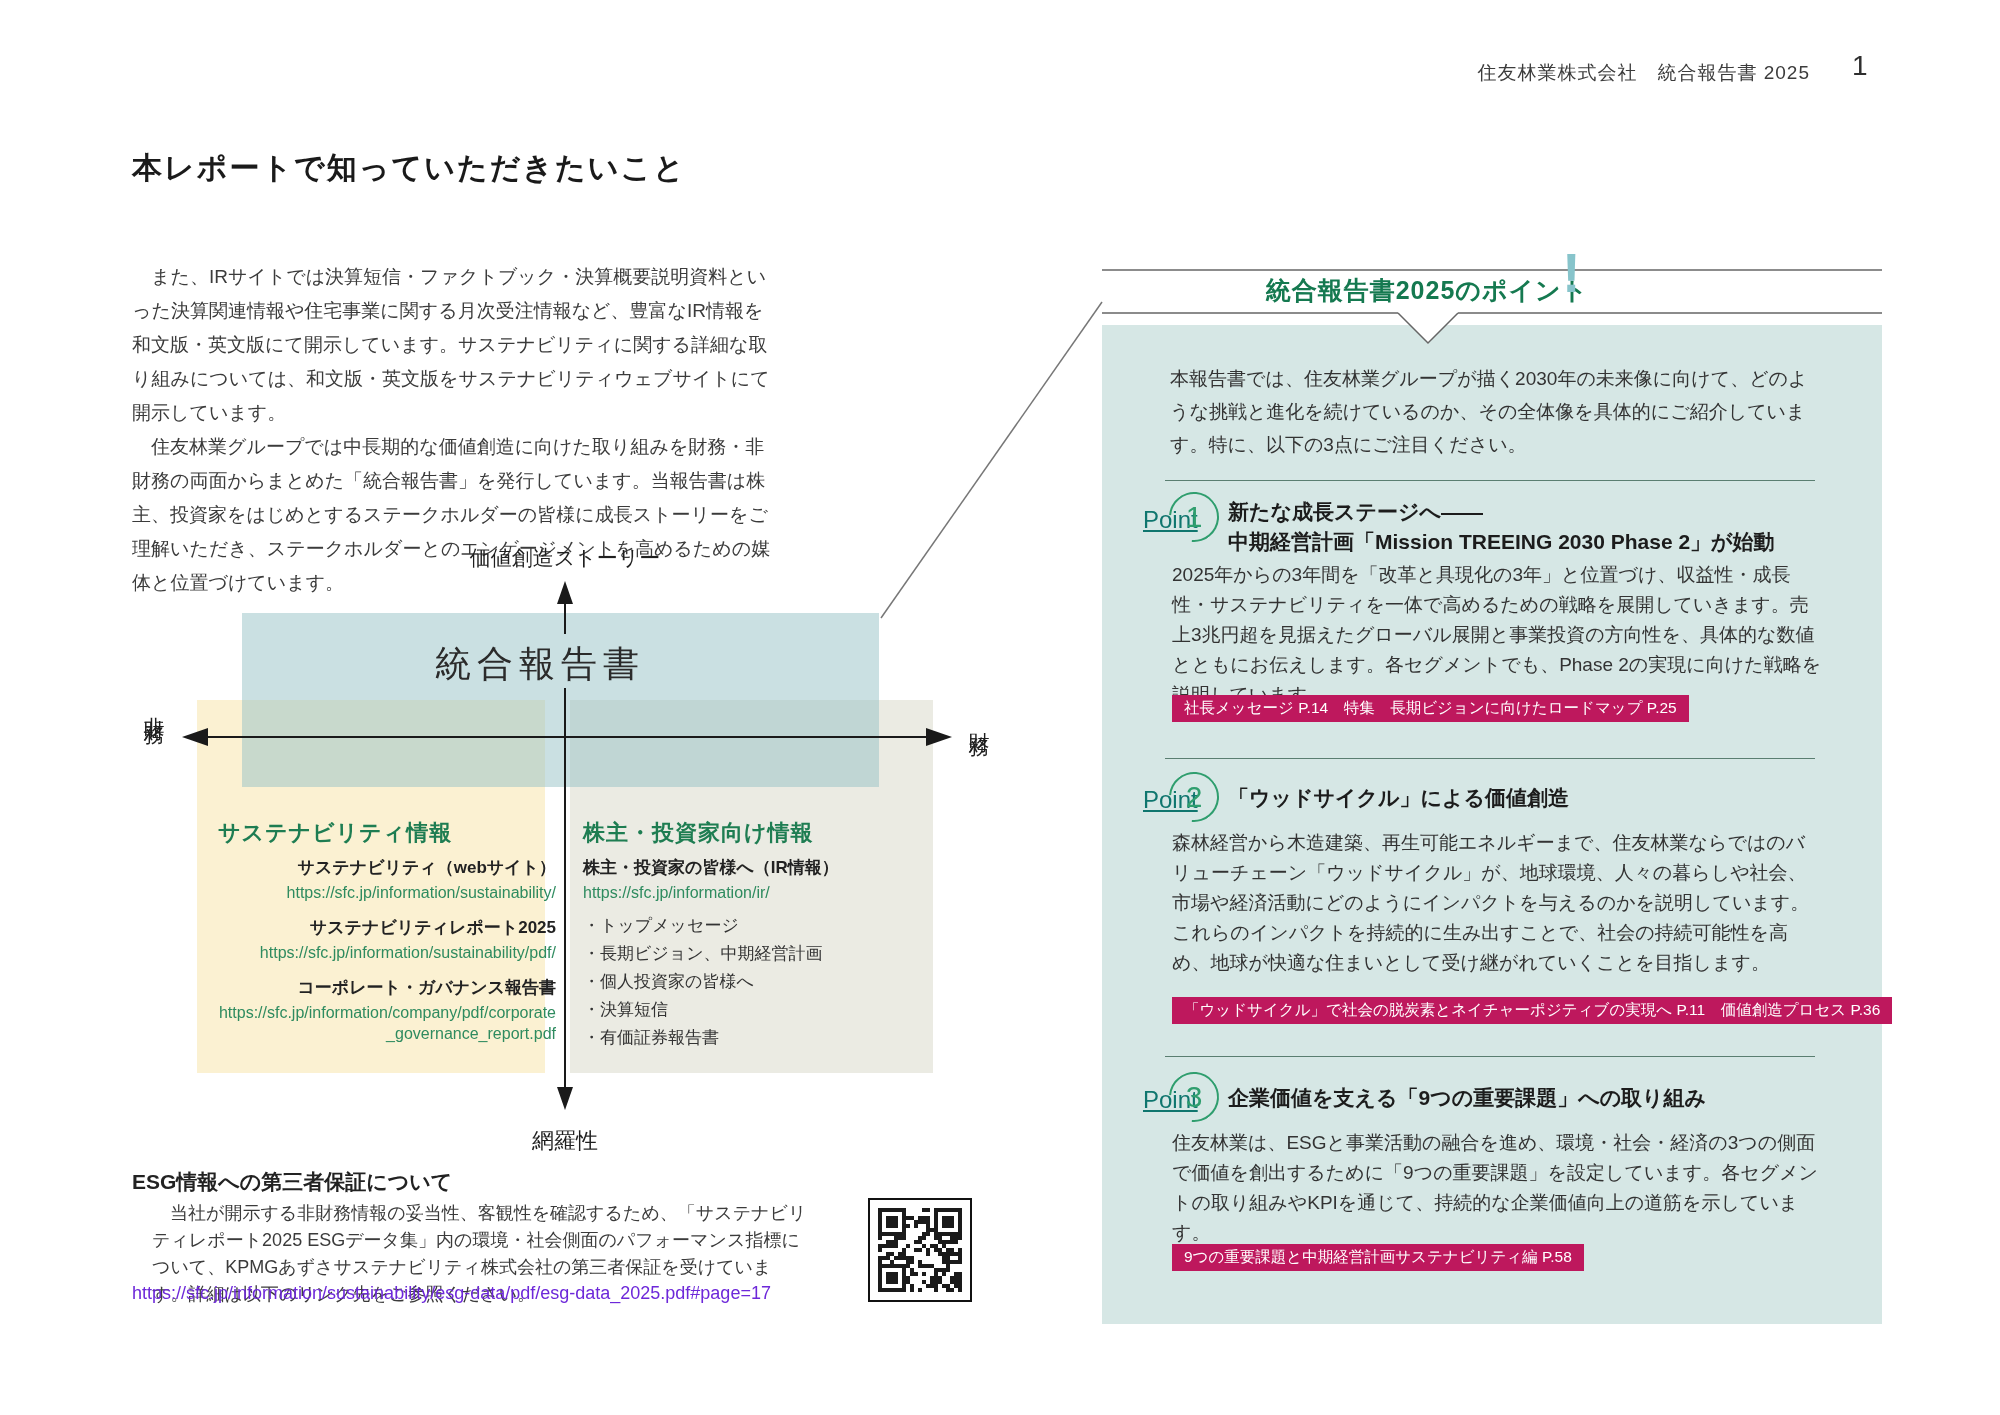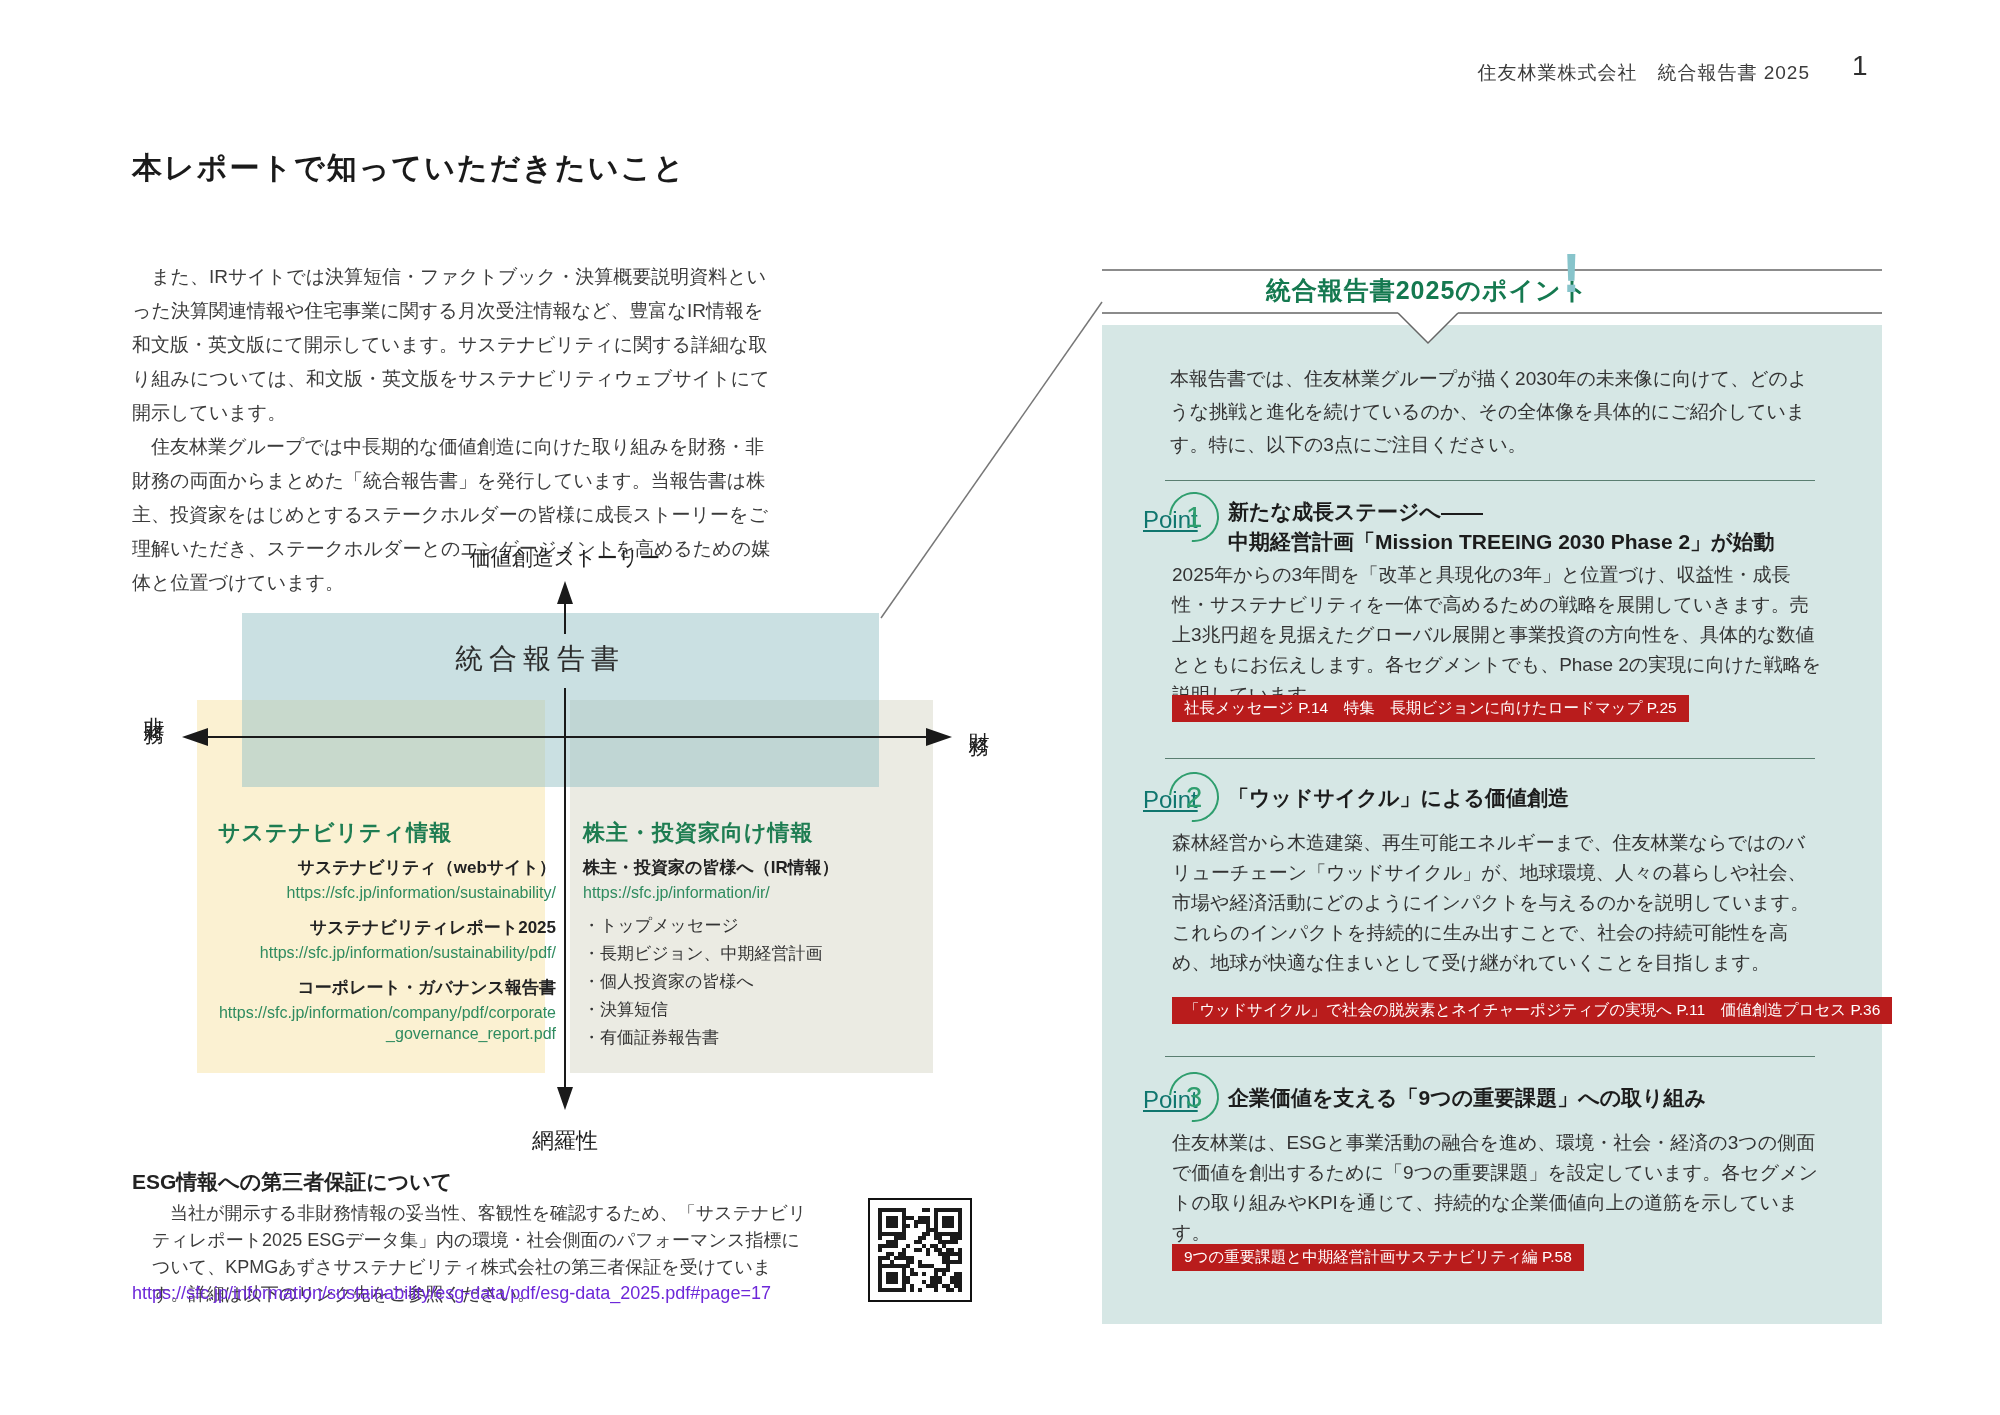--- a/index.html
+++ b/index.html
@@ -11,21 +11,21 @@
   .hdr-right{top:60px;left:1380px;width:430px;text-align:right;font-size:19px;color:#3c3c3c;letter-spacing:1px;}
   .hdr-page{top:50px;left:1852px;font-size:28px;color:#2e2e2e;}
   .page-title{top:148px;left:132px;font-size:30px;font-weight:bold;color:#1a1a1a;letter-spacing:2px;}
   
   .intro{top:260px;left:132px;width:642px;font-size:19px;line-height:34px;color:#3b3b3b;}
   .intro p{margin:0;text-indent:1em;}
   
   .box-yellow{left:197px;top:700px;width:348px;height:373px;background:#fbf1d2;}
   .box-gray{left:570px;top:700px;width:363px;height:373px;background:#ebebe3;}
   .box-teal{left:242px;top:613px;width:637px;height:174px;background:rgba(150,193,197,0.50);}
-  .lbl-center{left:242px;top:640px;width:596px;text-align:center;font-size:28px;color:#2b2b2b;letter-spacing:6px;}
+  .lbl-center{left:242px;top:640px;width:596px;text-align:center;font-size:36px;color:#2b2b2b;letter-spacing:6px;}
   .lbl-top{left:365px;top:544px;width:400px;text-align:center;font-size:21px;color:#1f1f1f;}
   .lbl-bottom{left:365px;top:1126px;width:400px;text-align:center;font-size:22px;color:#1f1f1f;}
   .lbl-left{left:140px;top:700px;font-size:21px;color:#1f1f1f;writing-mode:vertical-rl;letter-spacing:4px;}
   .lbl-right{left:965px;top:716px;font-size:21px;color:#1f1f1f;writing-mode:vertical-rl;letter-spacing:4px;}
   .sus-title{left:218px;top:818px;font-size:22px;font-weight:bold;color:#1e7d52;letter-spacing:1px;}
   .inv-title{left:583px;top:818px;font-size:22px;font-weight:bold;color:#1e7d52;letter-spacing:1px;}
   .sus-list{left:218px;top:856px;width:338px;text-align:right;}
   .sus-item{margin-bottom:13px;}
   .sus-item .lab{font-size:17px;font-weight:bold;color:#222;margin-bottom:3px;}
   .sus-item .url{font-size:16px;color:#2e8b5f;word-break:break-all;line-height:21px;}
@@ -45,21 +45,21 @@
   .panel-bang{left:1562px;top:240px;font-size:56px;font-weight:bold;color:#87c4cb;}
   .panel-intro{left:1170px;top:362px;width:650px;font-size:19px;line-height:33px;color:#333;}
   .sep{position:absolute;left:1165px;width:650px;height:0;border-top:1px solid #5a7e71;}
   .pt-label{position:absolute;font-size:24px;color:#0f766e;font-weight:500;text-decoration:underline;}
   .pt-circle{position:absolute;width:46px;height:46px;border:2px solid #2f9e6e;border-left-color:transparent;
              border-radius:50%;transform:rotate(-40deg);}
   .pt-circle span{display:block;width:46px;height:46px;line-height:46px;text-align:center;
              font-size:30px;color:#2f9e6e;transform:rotate(40deg);}
   .pt-head{position:absolute;font-size:21px;font-weight:bold;color:#1c1c1c;line-height:30px;}
   .pt-body{position:absolute;left:1172px;width:650px;font-size:19px;line-height:30px;color:#333;}
-  .badge{position:absolute;background:#b91c1c;color:#fff;font-size:15.5px;padding:3px 12px;white-space:nowrap;}
+  .badge{position:absolute;background:#be185d;color:#fff;font-size:15.5px;padding:3px 12px;white-space:nowrap;}
 </style>
 </head>
 <body>
 
 <div id="page">
 
   <div class="abs z10 hdr-right">住友林業株式会社　統合報告書 2025</div>
   <div class="abs z10 hdr-page">1</div>
   <div class="abs z10 page-title">本レポートで知っていただきたいこと</div>
 

